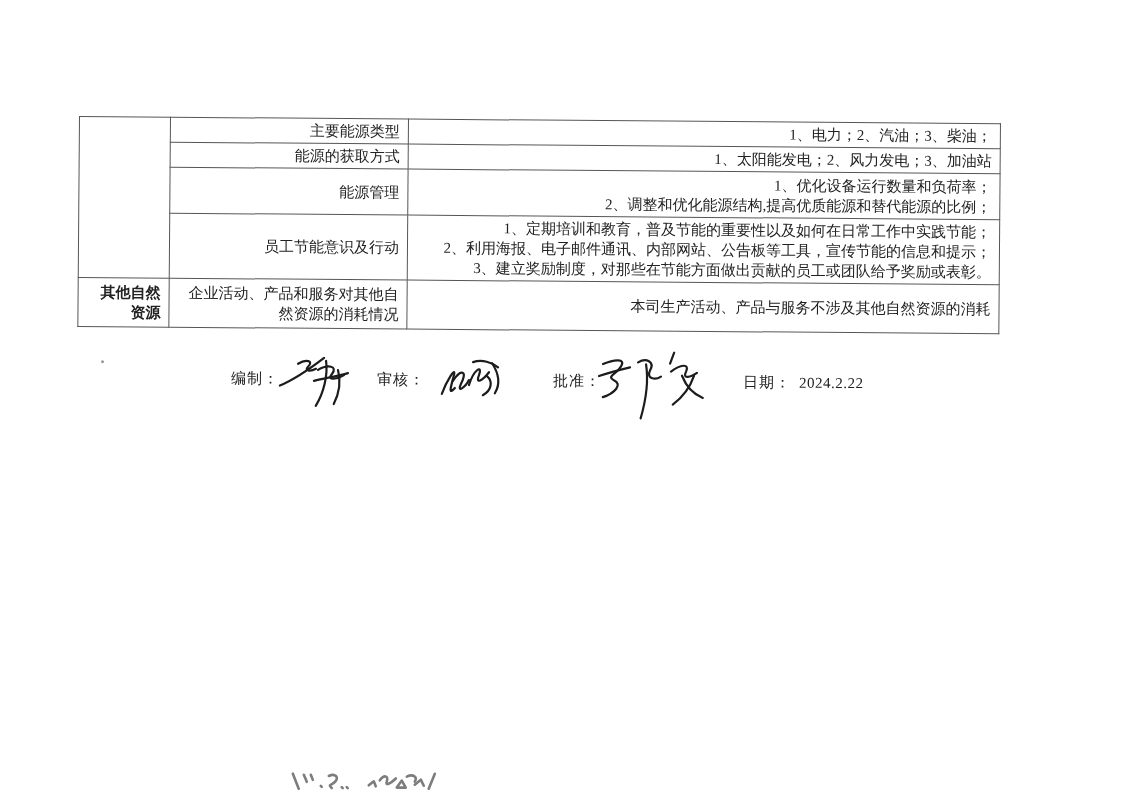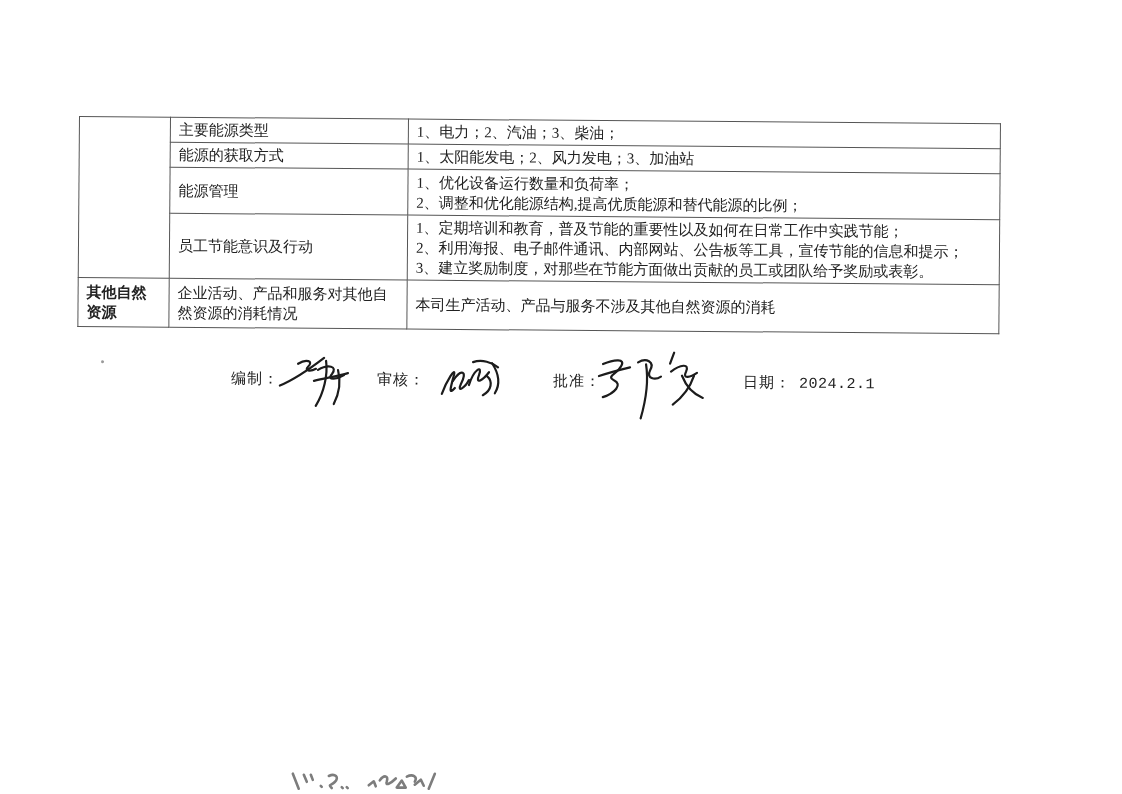--- a/index.html
+++ b/index.html
@@ -6,20 +6,21 @@
     margin: 0; padding: 0;
     background: #ffffff;
     font-family: "Liberation Serif", "DejaVu Serif", serif;
   }
   .page {
     position: relative;
     width: 1122px;
     height: 794px;
     background: #ffffff;
     overflow: hidden;
+    text-align: right;
   }
   
   .scan {
     position: absolute;
     inset: 0;
     transform: rotate(0.45deg);
     transform-origin: 80px 116px;
   }
   table.energy {
     position: absolute;
@@ -43,21 +44,20 @@
     padding: 2px 6px;
     vertical-align: middle;
   }
   .content-line { white-space: nowrap; }
   .sign-label {
     position: absolute;
     font-size: 15px;
     color: #222222;
     letter-spacing: 1px;
     white-space: nowrap;
-    font-family: Liberation Mono, monospace;
   }
   .sig {
     position: absolute;
     pointer-events: none;
   }
   .sig path {
     fill: none;
     stroke: #1c1c1c;
     stroke-width: 2.2;
     stroke-linecap: round;
@@ -140,21 +140,21 @@
           <td>
             <div class="content-line">本司生产活动、产品与服务不涉及其他自然资源的消耗</div>
           </td>
         </tr>
       </tbody>
     </table>
 
     <span class="sign-label" style="left:233px; top:368px;">编制：</span>
     <span class="sign-label" style="left:379px; top:368px;">审核：</span>
     <span class="sign-label" style="left:543px; top:368px;margin-left:12px;">批准：</span>
-    <span class="sign-label" style="left:745px; top:368px;"><span>日期：</span><span class="date-value">2024.2.1</span></span>
+    <span class="sign-label" style="left:745px; top:368px;"><span>日期：</span><span class="date-value">2024.2.22</span></span>
 
     <svg class="sig" style="left:280px; top:346px;" width="78" height="62" viewBox="0 0 78 62">
       <path d="M2,38 C14,33 28,24 46,10"></path>
       <path d="M20,16 C28,11 36,13 30,19 C26,23 32,24 38,21"></path>
       <path d="M40,22 C50,16 60,18 54,26 C48,33 60,31 66,27"></path>
       <path d="M48,13 C50,27 46,45 38,58"></path>
       <path d="M60,22 C63,33 61,46 56,56"></path>
       <path d="M36,33 C48,30 60,28 70,25"></path>
     </svg>
 

